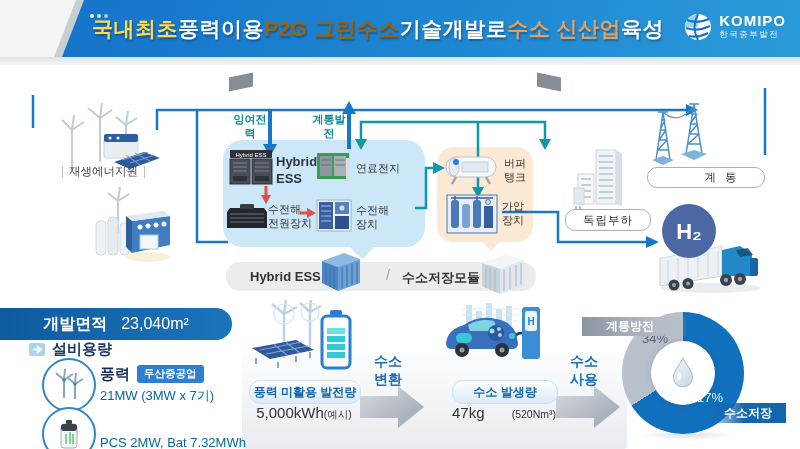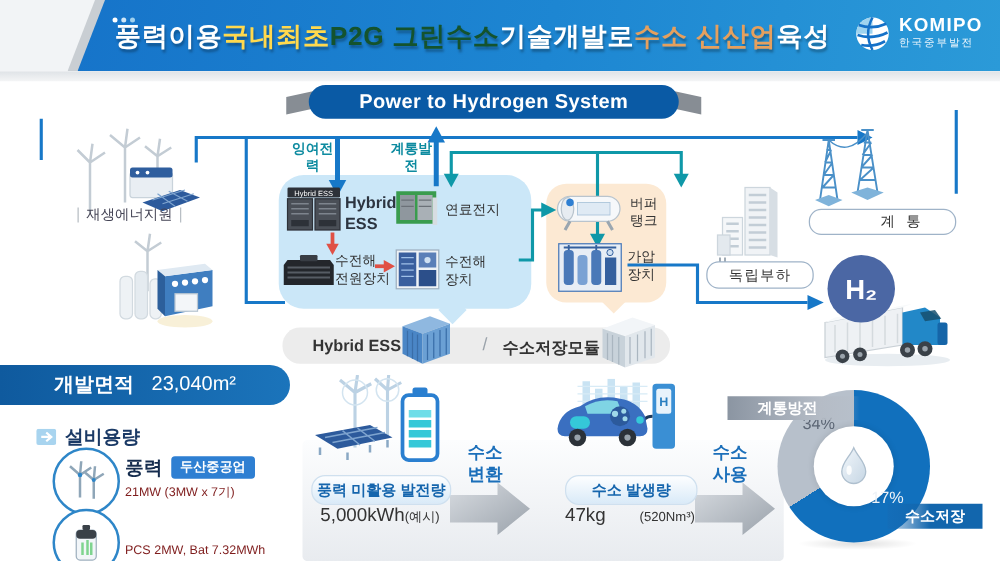--- a/index.html
+++ b/index.html
@@ -42,35 +42,35 @@
   .conn{left:0;top:0;z-index:2;pointer-events:none;}
   .il{z-index:3;}
   .lbl{z-index:4;color:#3a3f46;}
   .v-label{white-space:pre-line;text-align:center;line-height:1.3;}
   .teal-lbl{font-size:11px;font-weight:bold;color:#0e8ba0;}
   .eq-lbl{font-size:11px;line-height:1.3;color:#333;}
   .pill{background:#fff;border:1px solid #9fb3c8;border-radius:10px;display:flex;
     align-items:center;justify-content:center;font-size:11.5px;color:#333;z-index:4;}
   .bar-txt{font-size:13px;font-weight:bold;color:#333;z-index:4;}
   
-  .area-bar{left:0;top:292px;width:232px;height:32px;border-radius:0 16px 16px 0;
+  .area-bar{left:0;top:308px;width:232px;height:32px;border-radius:0 16px 16px 0;
     background:linear-gradient(90deg,#0f5a9e,#1b74bb);display:flex;align-items:center;
     justify-content:center;gap:14px;color:#fff;z-index:4;}
   .area-bar .a1{font-size:16px;font-weight:bold;}
   .area-bar .a2{font-size:16px;}
   .cap-title{left:52px;top:340px;font-size:15px;font-weight:bold;color:#1b3a66;z-index:4;}
   .cap-icon{left:29px;top:343px;z-index:4;}
   .cap-circle{width:50px;height:50px;border:2.5px solid #2e86c8;border-radius:50%;background:#fff;
     display:flex;align-items:center;justify-content:center;z-index:3;}
   .cap-name{font-weight:bold;color:#152c4e;}
   .badge{display:inline-block;color:#fff;font-size:10.5px;font-weight:bold;border-radius:3px;
     padding:2px 7px;margin-left:7px;vertical-align:2px;}
   .badge-blue{background:#2e7fd2;}
   .badge-teal{background:#269fae;}
-  .cap-spec{font-size:10px;color:#7f1d1d;z-index:4;}
+  .cap-spec{font-size:13px;color:#0369a1;z-index:4;}
   .flow-pill{height:22px;border-radius:11px;border:1px solid #cfe0ef;z-index:4;
     background:linear-gradient(#fdfeff,#d9eaf8);display:flex;align-items:center;justify-content:center;
     font-size:12px;font-weight:bold;color:#1565ad;}
   .fval{display:flex;align-items:baseline;justify-content:center;z-index:4;color:#333;}
   .fval .big{font-size:15px;}
   .fval .small{font-size:10.5px;}
   .ar-lbl{font-size:14px;font-weight:bold;color:#1b6fba;z-index:4;}
   .donut{left:622px;top:312px;width:122px;height:122px;border-radius:50%;z-index:3;}
   .donut-hole{left:651px;top:341px;width:64px;height:64px;border-radius:50%;background:#fff;z-index:3;
     display:flex;align-items:center;justify-content:center;box-shadow:0 0 6px rgba(0,0,0,.12);}
@@ -90,23 +90,23 @@
 
   <div class="abs header">
     <div class="abs hdr-shadow"></div>
     <div class="abs hdr-blue"></div>
     <div class="abs dots">
         <span></span>
         <span></span>
         <span></span>
       </div>
     <div class="abs title-row">
+      <span style="color:#ffd94e">국내최초 </span>
       <span style="color:#ffffff">풍력이용 </span>
-      <span style="color:#ffd94e">국내최초 </span>
-      <span style="color:#14532d">P2G 그린수소 </span>
+      <span style="color:#a16207">P2G 그린수소 </span>
       <span style="color:#ffffff">기술개발로 </span>
       <span style="color:#e5a05e">수소 신산업 </span>
       <span style="color:#ffffff">육성</span>
     </div>
     <div class="abs logo">
       <svg width="30" height="30" viewBox="0 0 30 30">
         <circle cx="15" cy="15" r="13" fill="#ffffff"></circle>
         <path d="M15 2 A13 13 0 0 0 2 15 L15 15 Z" fill="#9fd3ef"></path>
         <path d="M4 8 Q15 12 26 7 M3 16 Q15 20 27 14 M6 24 Q16 26 25 21" stroke="#1571c8" stroke-width="2.2" fill="none"></path>
         <path d="M15 2 Q8 15 15 28" stroke="#1571c8" stroke-width="2" fill="none"></path>
@@ -114,21 +114,20 @@
       <div>
         <div class="logo-name">KOMIPO</div>
         <div class="logo-sub">한국중부발전</div>
       </div>
     </div>
   </div>
   <div class="abs strip"></div>
 
   <div class="abs rib" style="left:229px;top:75px;transform:skewY(-12deg);"></div>
   <div class="abs rib" style="left:537px;top:75px;transform:skewY(12deg);"></div>
-  <div class="abs banner">Power to Hydrogen System</div>
 
   <div class="abs box-blue"></div>
   <div class="abs tail-blue"></div>
   <div class="abs box-orange"></div>
   <div class="abs tail-orange"></div>
   <div class="abs bar-gray"></div>
   <div class="abs flow-band"></div>
   <div class="abs donut-shadow"></div>
 
   <svg class="abs conn" width="800" height="449" viewBox="0 0 800 449">

